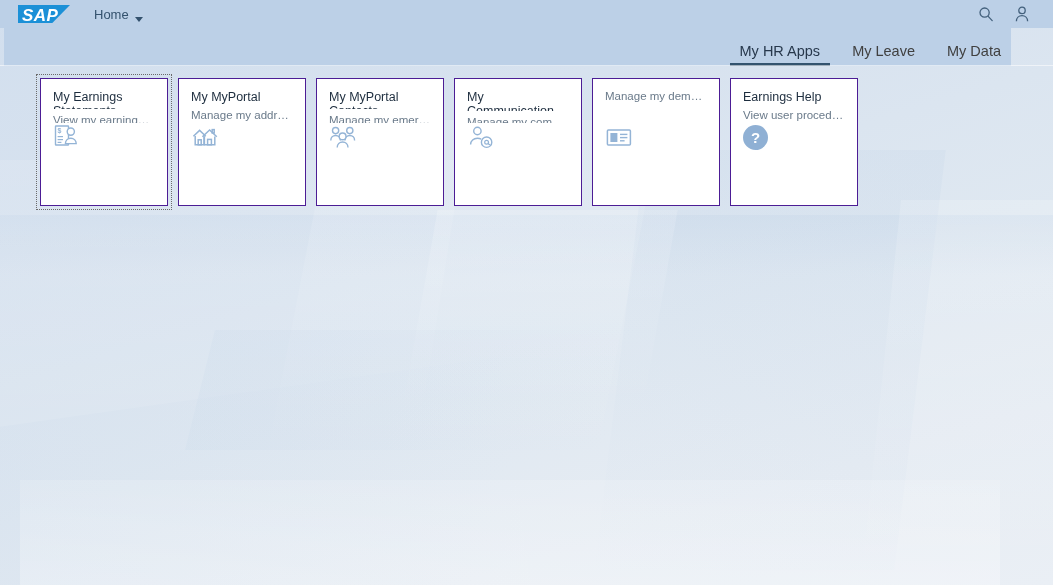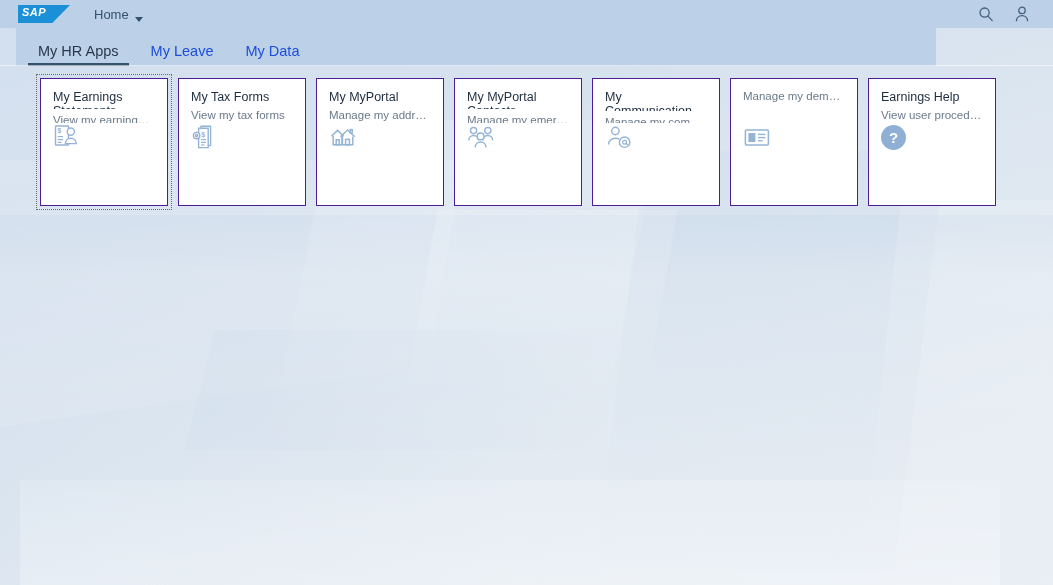--- a/index.html
+++ b/index.html
@@ -108,21 +108,21 @@
     left: 0; top: 0;
     width: 52px; height: 18px;
     background: #1b90d7;
     clip-path: polygon(0 0, 100% 0, 66% 100%, 0 100%);
   }
   .sap-logo .word {
     position: absolute;
     left: 4px; top: 1px;
     font-family: "Liberation Sans", sans-serif;
     font-weight: bold;
-    font-size: 11px;
+    font-size: 17px;
     letter-spacing: 0.5px;
     color: #ffffff;
     font-style: italic;
   }
   .home-btn {
     margin-left: 20px;
     display: flex;
     align-items: flex-end;
     gap: 6px;
     color: #34526e;
@@ -148,31 +148,32 @@
     width: 18px;
     height: 18px;
     cursor: pointer;
     color: #43607c;
   }
   .hdr-icon svg { display: block; }
 
   
   .tabbar {
     position: absolute;
-    left: 16px; top: 28px;
-    width: 920px;
+    left: 4px; top: 28px;
+    width: 1007px;
     height: 38px;
     background: #bcd0e7;
     display: flex;
     align-items: flex-end;
     z-index: 5;
+    justify-content: flex-end;
   }
   .tab {
     font-size: 14.5px;
-    color: #1d4ed8;
+    color: #404040;
     padding: 0 10px 8px 10px;
     margin-left: 12px;
     cursor: pointer;
     position: relative;
     line-height: 1;
   }
   .tab:first-child { margin-left: 12px; }
   .tab.active {
     color: #27384c;
   }
@@ -330,38 +331,20 @@
             <line x1="4.6" y1="13.6" x2="10" y2="13.6" stroke-width="1.2"></line>
             <line x1="4.6" y1="16.6" x2="10" y2="16.6" stroke-width="1.2"></line>
             <line x1="4.6" y1="19.4" x2="8.4" y2="19.4" stroke-width="1.2"></line>
             <circle cx="17.8" cy="8.6" r="3.6" fill="#ffffff"></circle>
             <path d="M12.4 20.6c0-3.3 2.5-5.4 5.4-5.4s5.4 2.1 5.4 5.4z" fill="#ffffff"></path>
           </svg>
         </div>
       </div>
     </div>
 
-    <div class="tile-wrap">
-      <div class="tile">
-        <div class="tile-title">My Tax Forms</div>
-        <div class="tile-sub">View my tax forms</div>
-        <div class="tile-icon">
-          <svg viewBox="0 0 28 28" fill="none" stroke="#94b4d6" stroke-width="1.4">
-            <path d="M10 3.2h9.6v19.4H10z" fill="#ffffff"></path>
-            <path d="M7.6 5.2h9.6v19.4H7.6z" fill="#ffffff"></path>
-            <text x="10.2" y="13.6" font-size="7" fill="#94b4d6" stroke="none" font-family="Liberation Sans, sans-serif" font-weight="bold">$</text>
-            <line x1="10" y1="16.6" x2="15" y2="16.6" stroke-width="1.2"></line>
-            <line x1="10" y1="19.4" x2="15" y2="19.4" stroke-width="1.2"></line>
-            <line x1="10" y1="22" x2="13.4" y2="22" stroke-width="1.2"></line>
-            <circle cx="5.6" cy="12.6" r="3.2" fill="#ffffff"></circle>
-            <circle cx="5.6" cy="12.6" r="1.1"></circle>
-          </svg>
-        </div>
-      </div>
-    </div>
 
     <div class="tile-wrap">
       <div class="tile">
         <div class="tile-title">My MyPortal</div>
         <div class="tile-sub">Manage my addresses</div>
         <div class="tile-icon">
           <svg viewBox="0 0 28 28" fill="none" stroke="#94b4d6" stroke-width="1.5">
             <path d="M2.4 13.2 8.6 7.4l6.2 5.8"></path>
             <path d="M4.2 13v8.8h8.8V13"></path>
             <path d="M11.4 13.8 18.6 7l7.2 6.8"></path>

